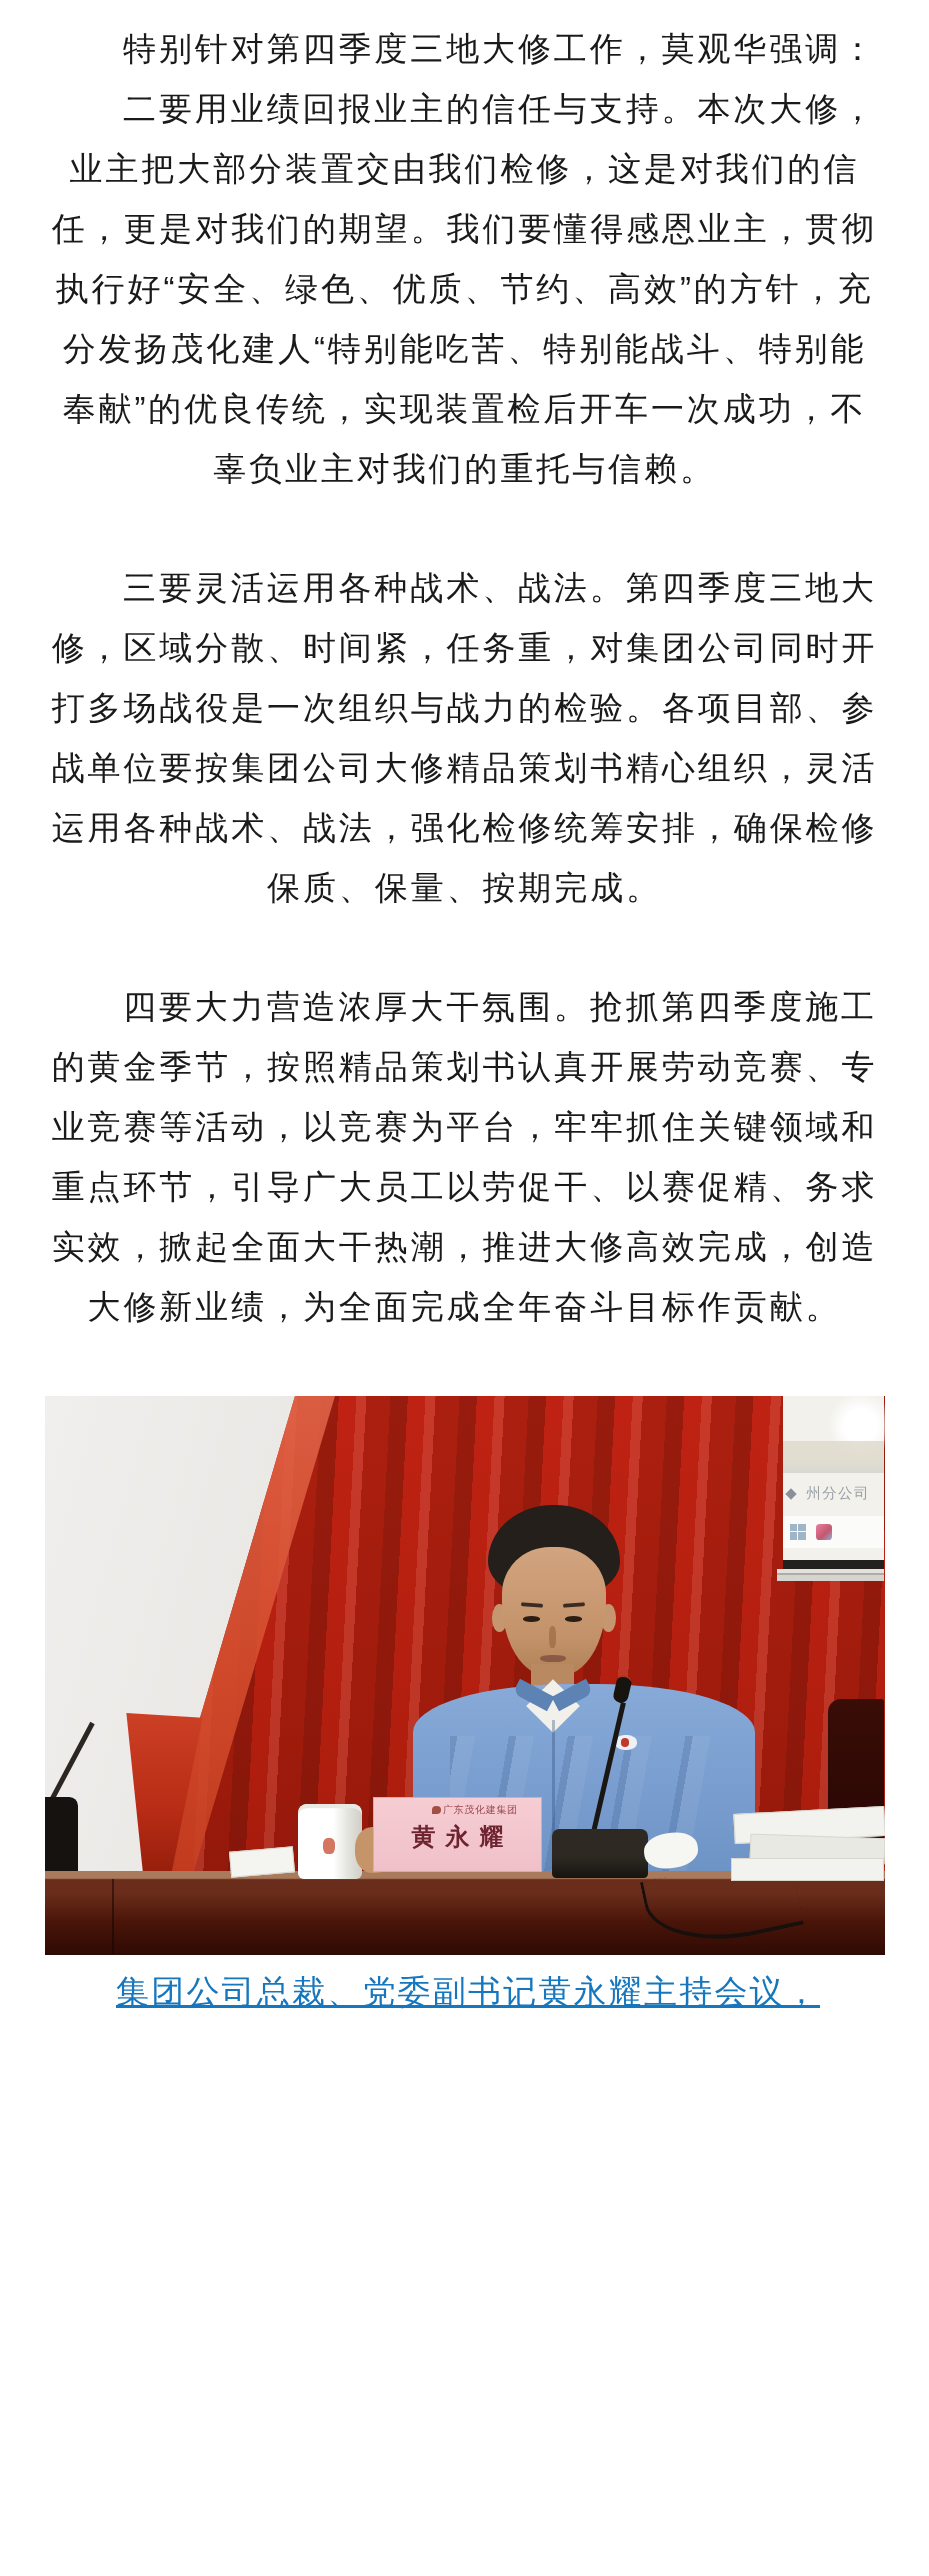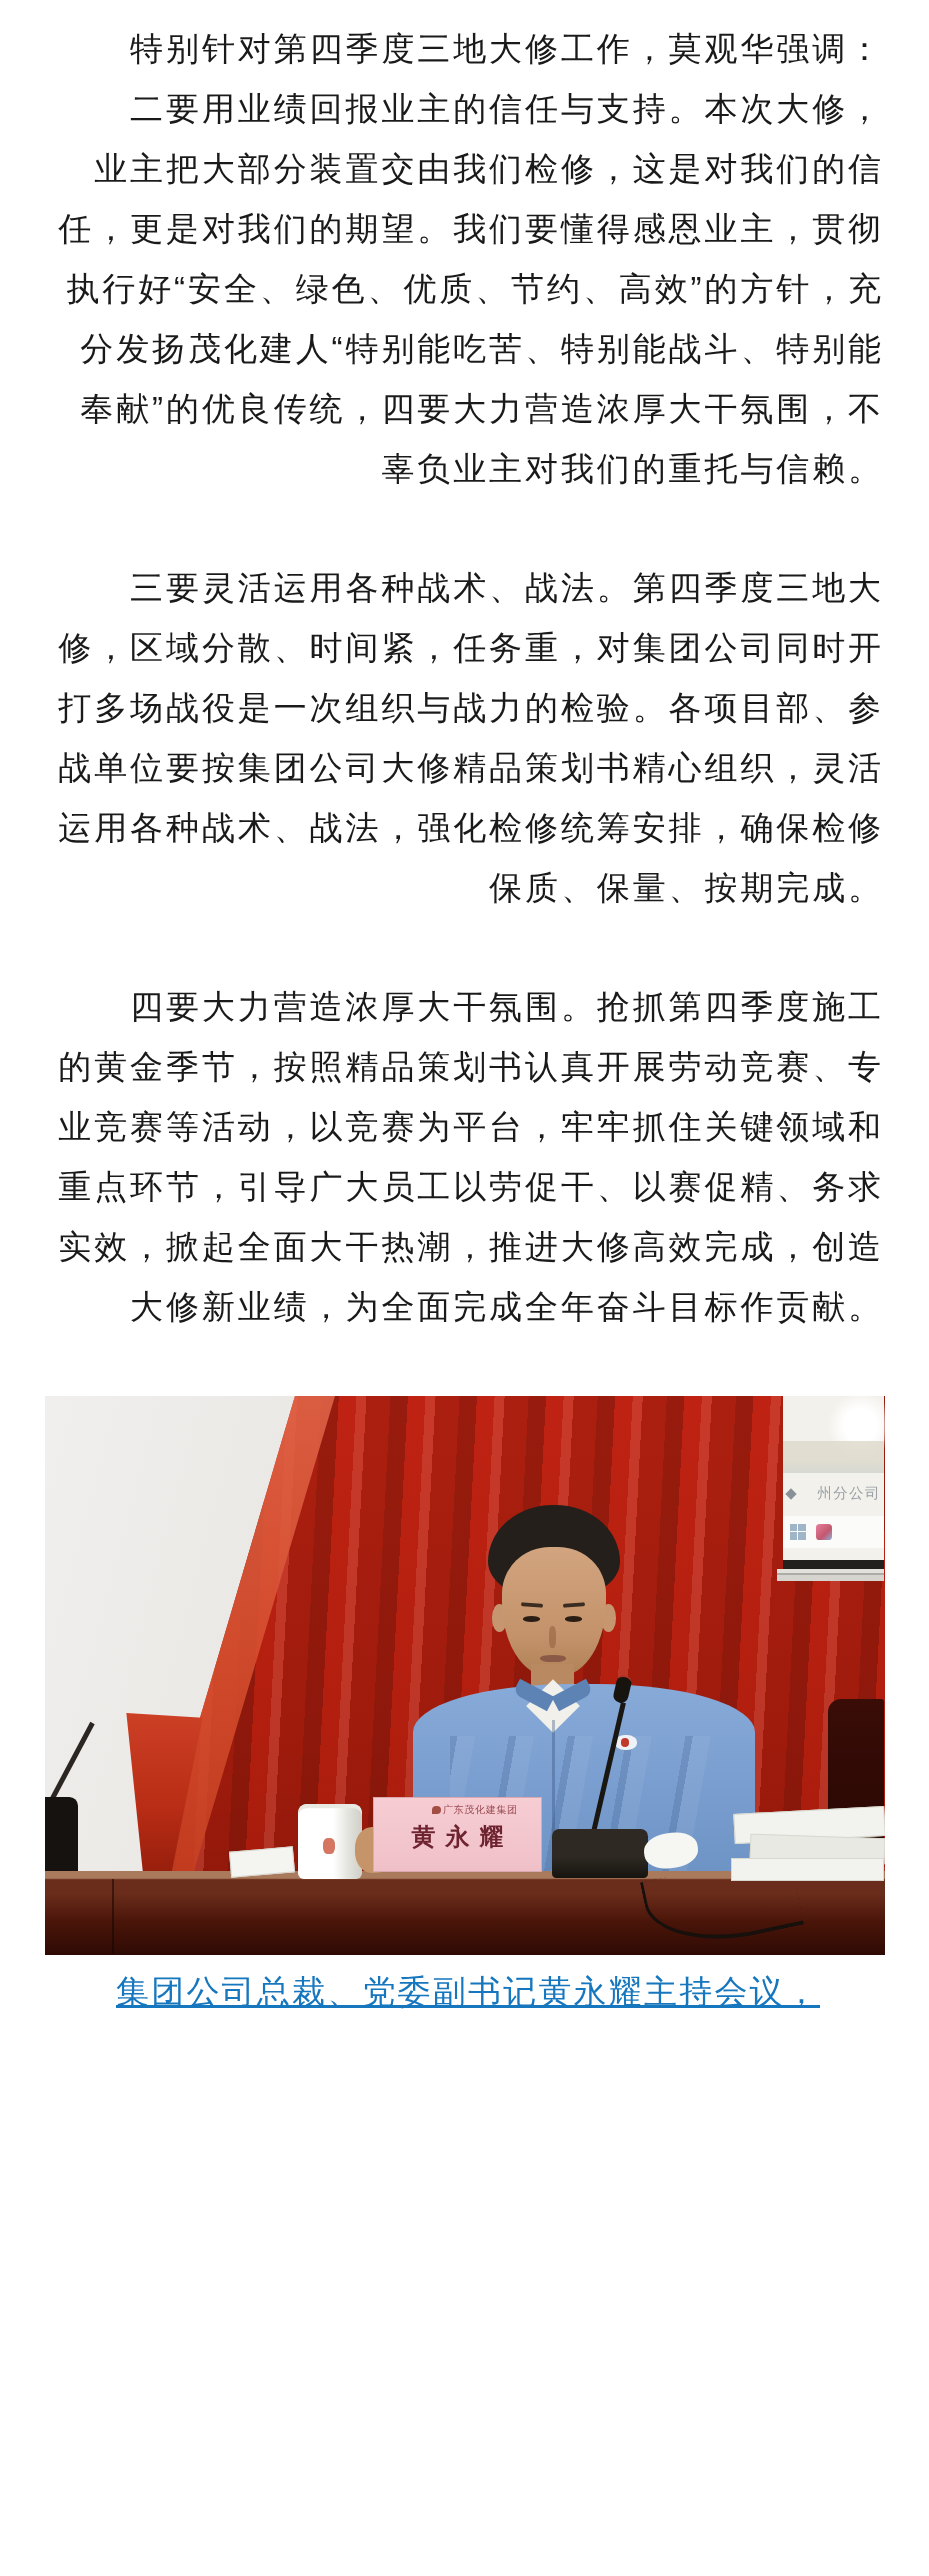--- a/index.html
+++ b/index.html
@@ -14,21 +14,21 @@
   .content {
     padding: 19px 45px 0 45px;
   }
   .para {
     margin: 0 0 59px 0;
     font-size: 33px;
     line-height: 60px;
     letter-spacing: 2.9px;
     color: #1a1a1a;
     text-indent: 71px;
-    text-align: right;
+    text-align: center;
   }
   .para.no-gap { margin-bottom: 0; }
 
   
   figure.photo {
     margin: 0;
     position: relative;
     width: 840px;
     height: 559px;
     overflow: hidden;
@@ -60,21 +60,21 @@
     border-radius: 50%;
     background: radial-gradient(circle, #ffffff 0 35%, rgba(255,255,255,0.0) 70%);
   }
   .screen-band {
     position: absolute; left: 0; top: 45px; width: 100%; height: 32px;
     background: linear-gradient(180deg, #ddd8c9 0 60%, #cfd3cd 100%);
     opacity: 0.8;
   }
   .screen-logo-row {
     position: absolute; left: 4.3px; top: 88px; width: 94px;
-    display: flex; align-items: center; gap: 22px;
+    display: flex; align-items: center; gap: 11px;
     color: #9aa0a6; font-size: 14.5px; letter-spacing: 1.4px;
   }
   .screen-logo-diamond {
     width: 8px; height: 8px; background: #8a9097; transform: rotate(45deg);
     flex: 0 0 auto;
   }
   .screen-taskbar {
     position: absolute; left: 0; top: 120px; width: 100%; height: 32px;
     background: #fbfbfa; display: flex; align-items: center; gap: 10px;
     padding-left: 7.2px;
@@ -238,21 +238,21 @@
   }
   .cap-line { display: block; }
   .cap-indent { text-indent: 71px; text-decoration: underline; }
 </style>
 </head>
 <body>
 
 <div class="content">
 
   <p class="para no-gap">特别针对第四季度三地大修工作，莫观华强调：</p>
-  <p class="para">二要用业绩回报业主的信任与支持。本次大修，业主把大部分装置交由我们检修，这是对我们的信任，更是对我们的期望。我们要懂得感恩业主，贯彻执行好“安全、绿色、优质、节约、高效”的方针，充分发扬茂化建人“特别能吃苦、特别能战斗、特别能奉献”的优良传统，四要大力营造浓厚大干氛围，不辜负业主对我们的重托与信赖。</p>
+  <p class="para">二要用业绩回报业主的信任与支持。本次大修，业主把大部分装置交由我们检修，这是对我们的信任，更是对我们的期望。我们要懂得感恩业主，贯彻执行好“安全、绿色、优质、节约、高效”的方针，充分发扬茂化建人“特别能吃苦、特别能战斗、特别能奉献”的优良传统，实现装置检后开车一次成功，不辜负业主对我们的重托与信赖。</p>
   <p class="para">三要灵活运用各种战术、战法。第四季度三地大修，区域分散、时间紧，任务重，对集团公司同时开打多场战役是一次组织与战力的检验。各项目部、参战单位要按集团公司大修精品策划书精心组织，灵活运用各种战术、战法，强化检修统筹安排，确保检修保质、保量、按期完成。</p>
   <p class="para">四要大力营造浓厚大干氛围。抢抓第四季度施工的黄金季节，按照精品策划书认真开展劳动竞赛、专业竞赛等活动，以竞赛为平台，牢牢抓住关键领域和重点环节，引导广大员工以劳促干、以赛促精、务求实效，掀起全面大干热潮，推进大修高效完成，创造大修新业绩，为全面完成全年奋斗目标作贡献。</p>
 
   <figure class="photo">
     <div class="curtain"></div>
     <div class="curtain-edge"></div>
 
     <div class="screen">
       <div class="screen-glare"></div>
       <div class="screen-band"></div>

